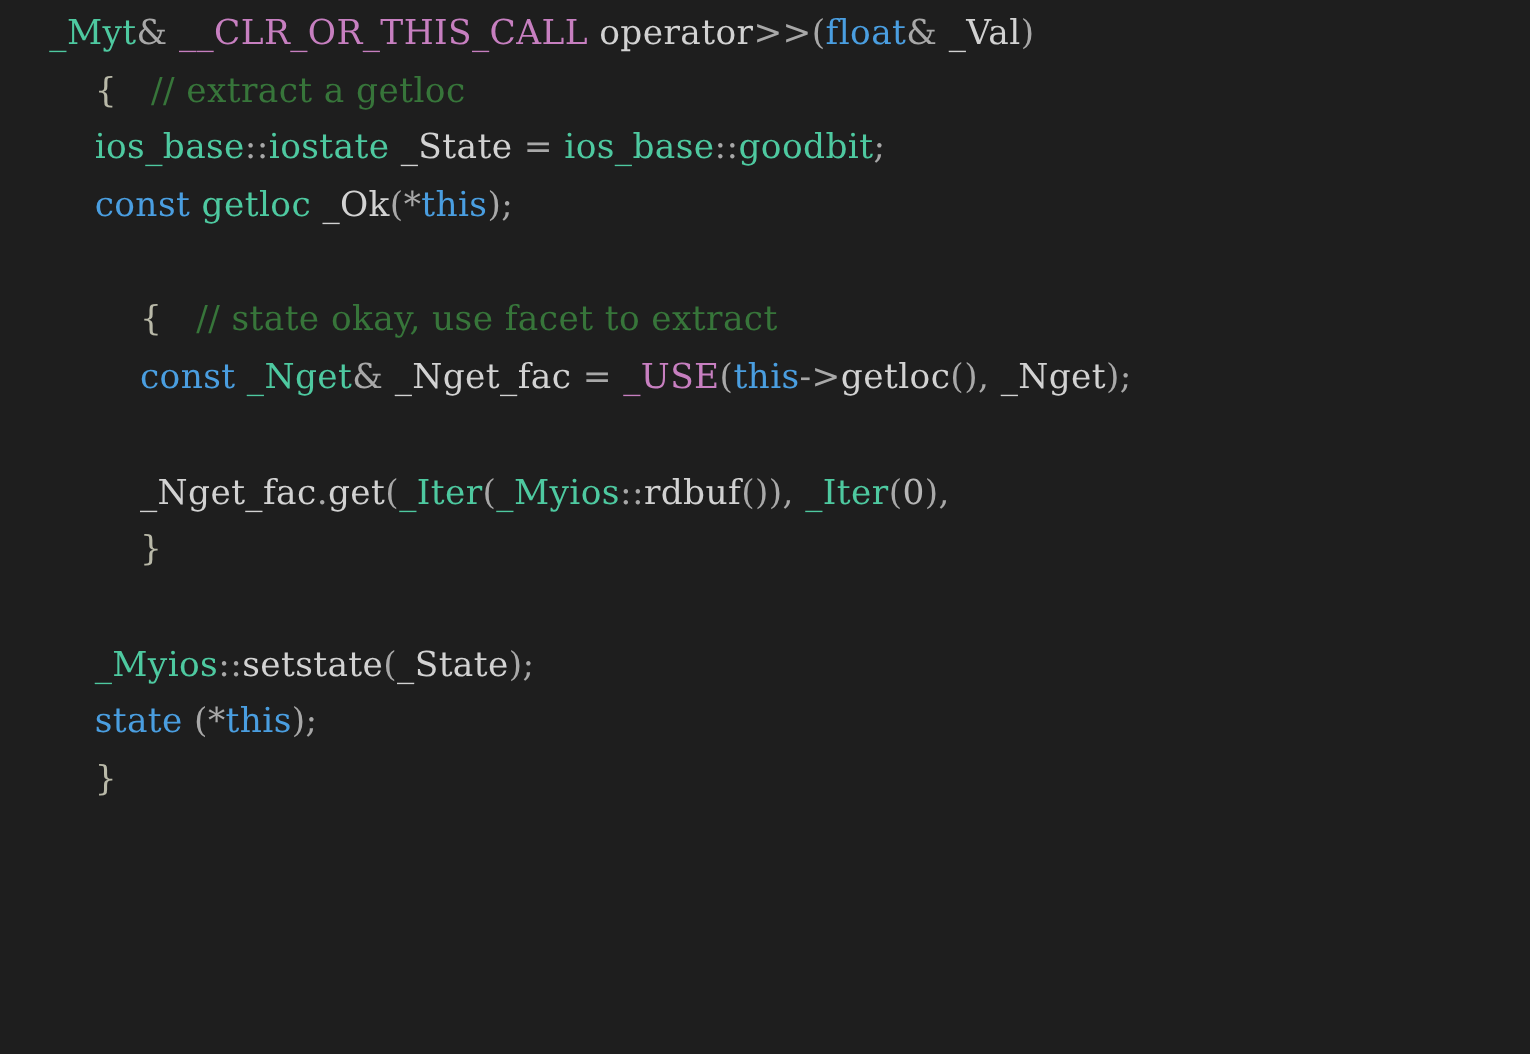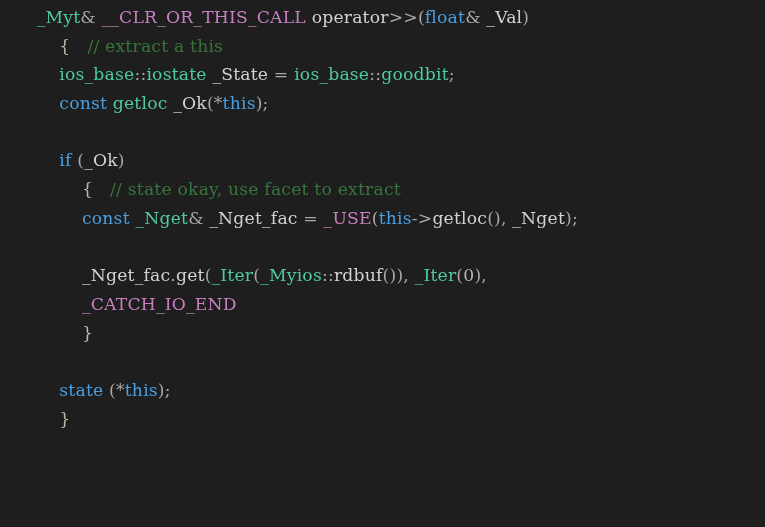--- a/index.html
+++ b/index.html
@@ -20,47 +20,46 @@
     box-sizing: border-box;
     padding: 3px 0 0 0;
     overflow: hidden;
   }
   .code-line {
     height: 28.7px;
     line-height: 28.7px;
     white-space: pre;
     font-size: 17.2px;
     letter-spacing: 0.2px;
-    padding-left: 14px;
+    padding-left: 2px;
   }
   .tok { white-space: pre; }
 
   
   .t-plain   { color: #cfcfcf; }
   .t-punct   { color: #a8a8a8; }
   .t-keyword { color: #4a9ee0; }
   .t-type    { color: #4ec9a0; }
   .t-macro   { color: #c77fc0; }
   .t-comment { color: #37753a; }
   .t-ident   { color: #d2d2d2; }
   .t-number  { color: #b6b6b6; }
   .t-brace   { color: #b9b9a8; }
 </style>
 </head>
 <body>
 
 <div id="code-view">
     <div class="code-line"><span class="tok t-plain">    </span><span class="tok t-type">_Myt</span><span class="tok t-punct">&amp; </span><span class="tok t-macro">__CLR_OR_THIS_CALL</span><span class="tok t-plain"> </span><span class="tok t-ident">operator</span><span class="tok t-punct">&gt;&gt;</span><span class="tok t-punct">(</span><span class="tok t-keyword">float</span><span class="tok t-punct">&amp; </span><span class="tok t-ident">_Val</span><span class="tok t-punct">)</span></div>
-    <div class="code-line"><span class="tok t-plain">        </span><span class="tok t-brace">{</span><span class="tok t-plain">   </span><span class="tok t-comment">// extract a this</span></div>
+    <div class="code-line"><span class="tok t-plain">        </span><span class="tok t-brace">{</span><span class="tok t-plain">   </span><span class="tok t-comment">// extract a getloc</span></div>
     <div class="code-line"><span class="tok t-plain">        </span><span class="tok t-type">ios_base</span><span class="tok t-punct">::</span><span class="tok t-type">iostate</span><span class="tok t-plain"> </span><span class="tok t-ident">_State</span><span class="tok t-punct"> = </span><span class="tok t-type">ios_base</span><span class="tok t-punct">::</span><span class="tok t-type">goodbit</span><span class="tok t-punct">;</span></div>
     <div class="code-line"><span class="tok t-plain">        </span><span class="tok t-keyword">const</span><span class="tok t-plain"> </span><span class="tok t-type">getloc</span><span class="tok t-plain"> </span><span class="tok t-ident">_Ok</span><span class="tok t-punct">(</span><span class="tok t-punct">*</span><span class="tok t-keyword">this</span><span class="tok t-punct">);</span></div>
     <div class="code-line">&nbsp;</div>
-    <div class="code-line"><span class="tok t-plain">        </span><span class="tok t-keyword">if</span><span class="tok t-punct"> (</span><span class="tok t-ident">_Ok</span><span class="tok t-punct">)</span></div>
     <div class="code-line"><span class="tok t-plain">            </span><span class="tok t-brace">{</span><span class="tok t-plain">   </span><span class="tok t-comment">// state okay, use facet to extract</span></div>
     <div class="code-line"><span class="tok t-plain">            </span><span class="tok t-keyword">const</span><span class="tok t-plain"> </span><span class="tok t-type">_Nget</span><span class="tok t-punct">&amp; </span><span class="tok t-ident">_Nget_fac</span><span class="tok t-punct"> = </span><span class="tok t-macro">_USE</span><span class="tok t-punct">(</span><span class="tok t-keyword">this</span><span class="tok t-punct">-&gt;</span><span class="tok t-ident">getloc</span><span class="tok t-punct">(), </span><span class="tok t-ident">_Nget</span><span class="tok t-punct">);</span></div>
     <div class="code-line">&nbsp;</div>
     <div class="code-line"><span class="tok t-plain">            </span><span class="tok t-ident">_Nget_fac</span><span class="tok t-punct">.</span><span class="tok t-ident">get</span><span class="tok t-punct">(</span><span class="tok t-type">_Iter</span><span class="tok t-punct">(</span><span class="tok t-type">_Myios</span><span class="tok t-punct">::</span><span class="tok t-ident">rdbuf</span><span class="tok t-punct">()), </span><span class="tok t-type">_Iter</span><span class="tok t-punct">(</span><span class="tok t-number">0</span><span class="tok t-punct">),</span></div>
-    <div class="code-line"><span class="tok t-plain">            </span><span class="tok t-macro">_CATCH_IO_END</span></div>
     <div class="code-line"><span class="tok t-plain">            </span><span class="tok t-brace">}</span></div>
     <div class="code-line">&nbsp;</div>
+    <div class="code-line"><span class="tok t-plain">        </span><span class="tok t-type">_Myios</span><span class="tok t-punct">::</span><span class="tok t-ident">setstate</span><span class="tok t-punct">(</span><span class="tok t-ident">_State</span><span class="tok t-punct">);</span></div>
     <div class="code-line"><span class="tok t-plain">        </span><span class="tok t-keyword">state</span><span class="tok t-punct"> (</span><span class="tok t-punct">*</span><span class="tok t-keyword">this</span><span class="tok t-punct">);</span></div>
     <div class="code-line"><span class="tok t-plain">        </span><span class="tok t-brace">}</span></div>
   </div>
 
 </body></html>

